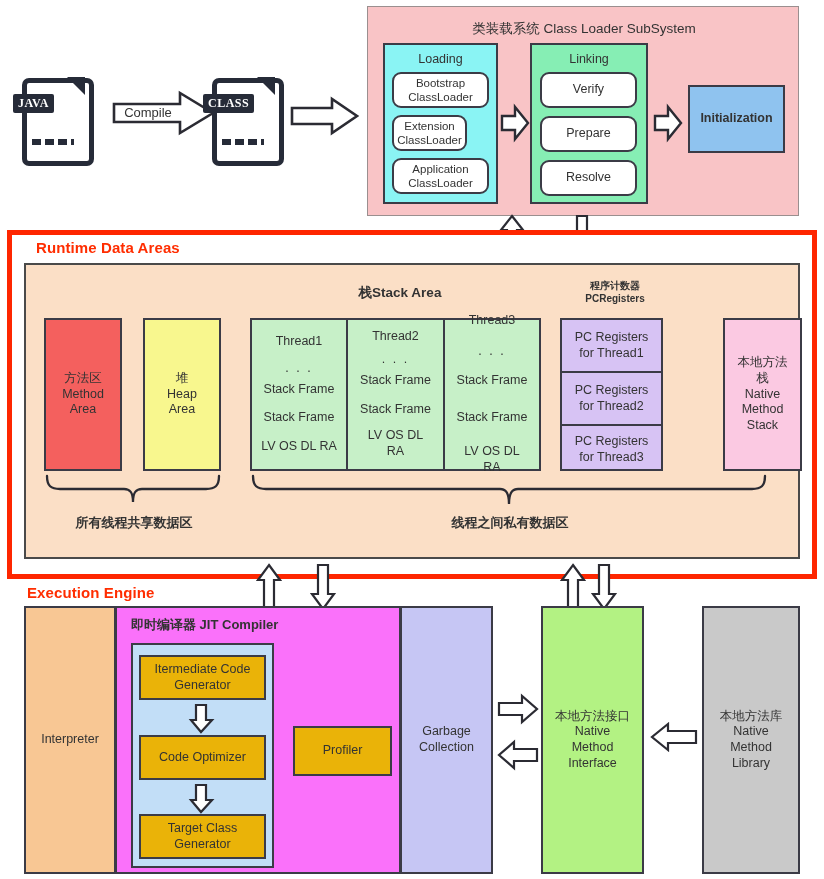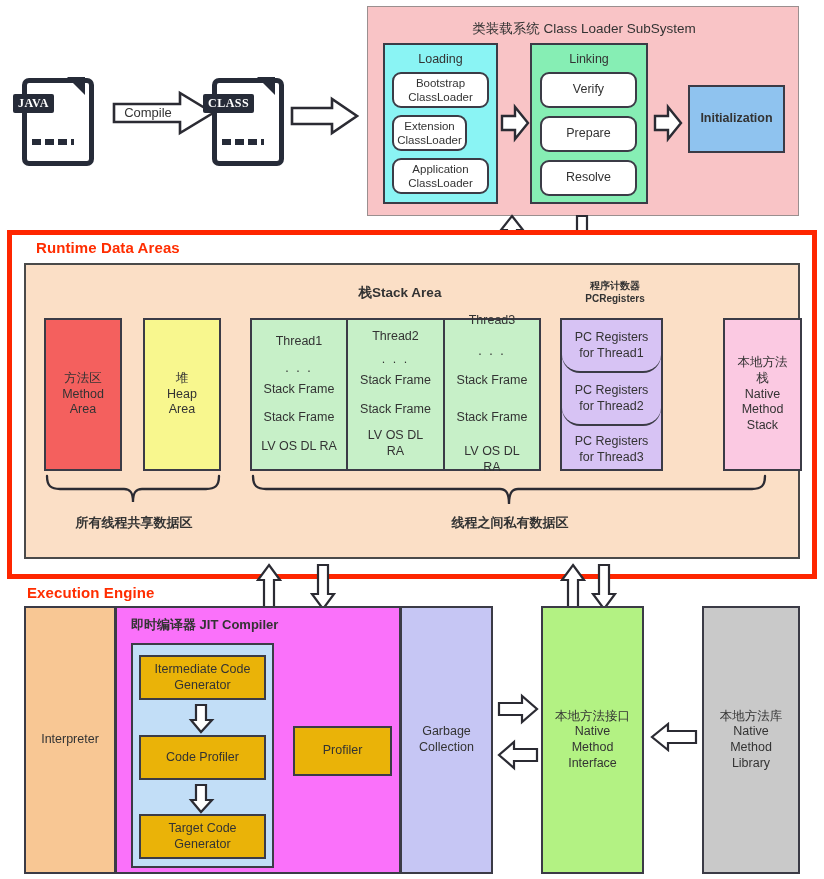--- a/index.html
+++ b/index.html
@@ -61,21 +61,21 @@
     color:#ff2d00;font-weight:bold;font-size:15px;
     font-family:"Liberation Sans",sans-serif;
     letter-spacing:.1px;white-space:nowrap;
   }
   .rda-inner{background:#fbdfc6;border:2px solid #4a4a4a;}
 
   .mth-box{background:#f4605e;border:2px solid #3b3b46;}
   .heap-box{background:#f8f78e;border:2px solid #3b3b46;}
   .thread-box{background:#c7f0c8;border:2px solid #3b3b46;}
   .pcreg-outer{border:2px solid #3b3b46;background:#d7c3f4;}
-  .pcreg-cell{border-bottom:2px solid #3b3b46;border-radius:18px;}
+  .pcreg-cell{border-bottom:2px solid #3b3b46;}
   .pcreg-cell:last-child{border-bottom:none;}
   .nms-box{background:#fbc9e2;border:2px solid #3b3b46;}
 
   
   .interp-box{background:#f8c794;border:2px solid #3b3b46;}
   .jit-box{background:#fa71fa;border:2px solid #3b3b46;}
   .jit-inner{background:#c2def7;border:2px solid #3b3b46;}
   .gc-box{background:#c6c6f4;border:2px solid #3b3b46;}
   .nmi-box{background:#b3f283;border:2px solid #3b3b46;}
   .nml-box{background:#c9c9c9;border:2px solid #3b3b46;}
@@ -296,29 +296,29 @@
   <div class="abs white-box ctr" style="left:139px;top:655px;width:127px;height:45px;">
     <span class="lbl" style="white-space:pre-line;">Itermediate Code
 Generator</span>
   </div>
   <div class="abs" style="left:190px;top:703px;width:24px;height:30px;">
     <svg width="24" height="30" viewBox="0 0 24 30">
       <polygon points="6,2 16,2 16,17 22,17 11,29 1,17 6,17" fill="#ffffff" stroke="#2b2b33" stroke-width="2.2"></polygon>
     </svg>
   </div>
   <div class="abs white-box ctr" style="left:139px;top:735px;width:127px;height:45px;">
-    <span class="lbl" style="white-space:pre-line;">Code Profiler</span>
+    <span class="lbl" style="white-space:pre-line;">Code Optimizer</span>
   </div>
   <div class="abs" style="left:190px;top:783px;width:24px;height:30px;">
     <svg width="24" height="30" viewBox="0 0 24 30">
       <polygon points="6,2 16,2 16,17 22,17 11,29 1,17 6,17" fill="#ffffff" stroke="#2b2b33" stroke-width="2.2"></polygon>
     </svg>
   </div>
   <div class="abs white-box ctr" style="left:139px;top:814px;width:127px;height:45px;">
-    <span class="lbl" style="white-space:pre-line;">Target Code
+    <span class="lbl" style="white-space:pre-line;">Target Class
 Generator</span>
   </div>
 
   <div class="abs white-box ctr" style="left:293px;top:726px;width:99px;height:50px;">
     <span class="lbl">Profiler</span>
   </div>
 
   <div class="abs gc-box ctr" style="left:400px;top:606px;width:93px;height:268px;">
     <span class="lbl" style="white-space:pre-line;">Garbage
 Collection</span>

